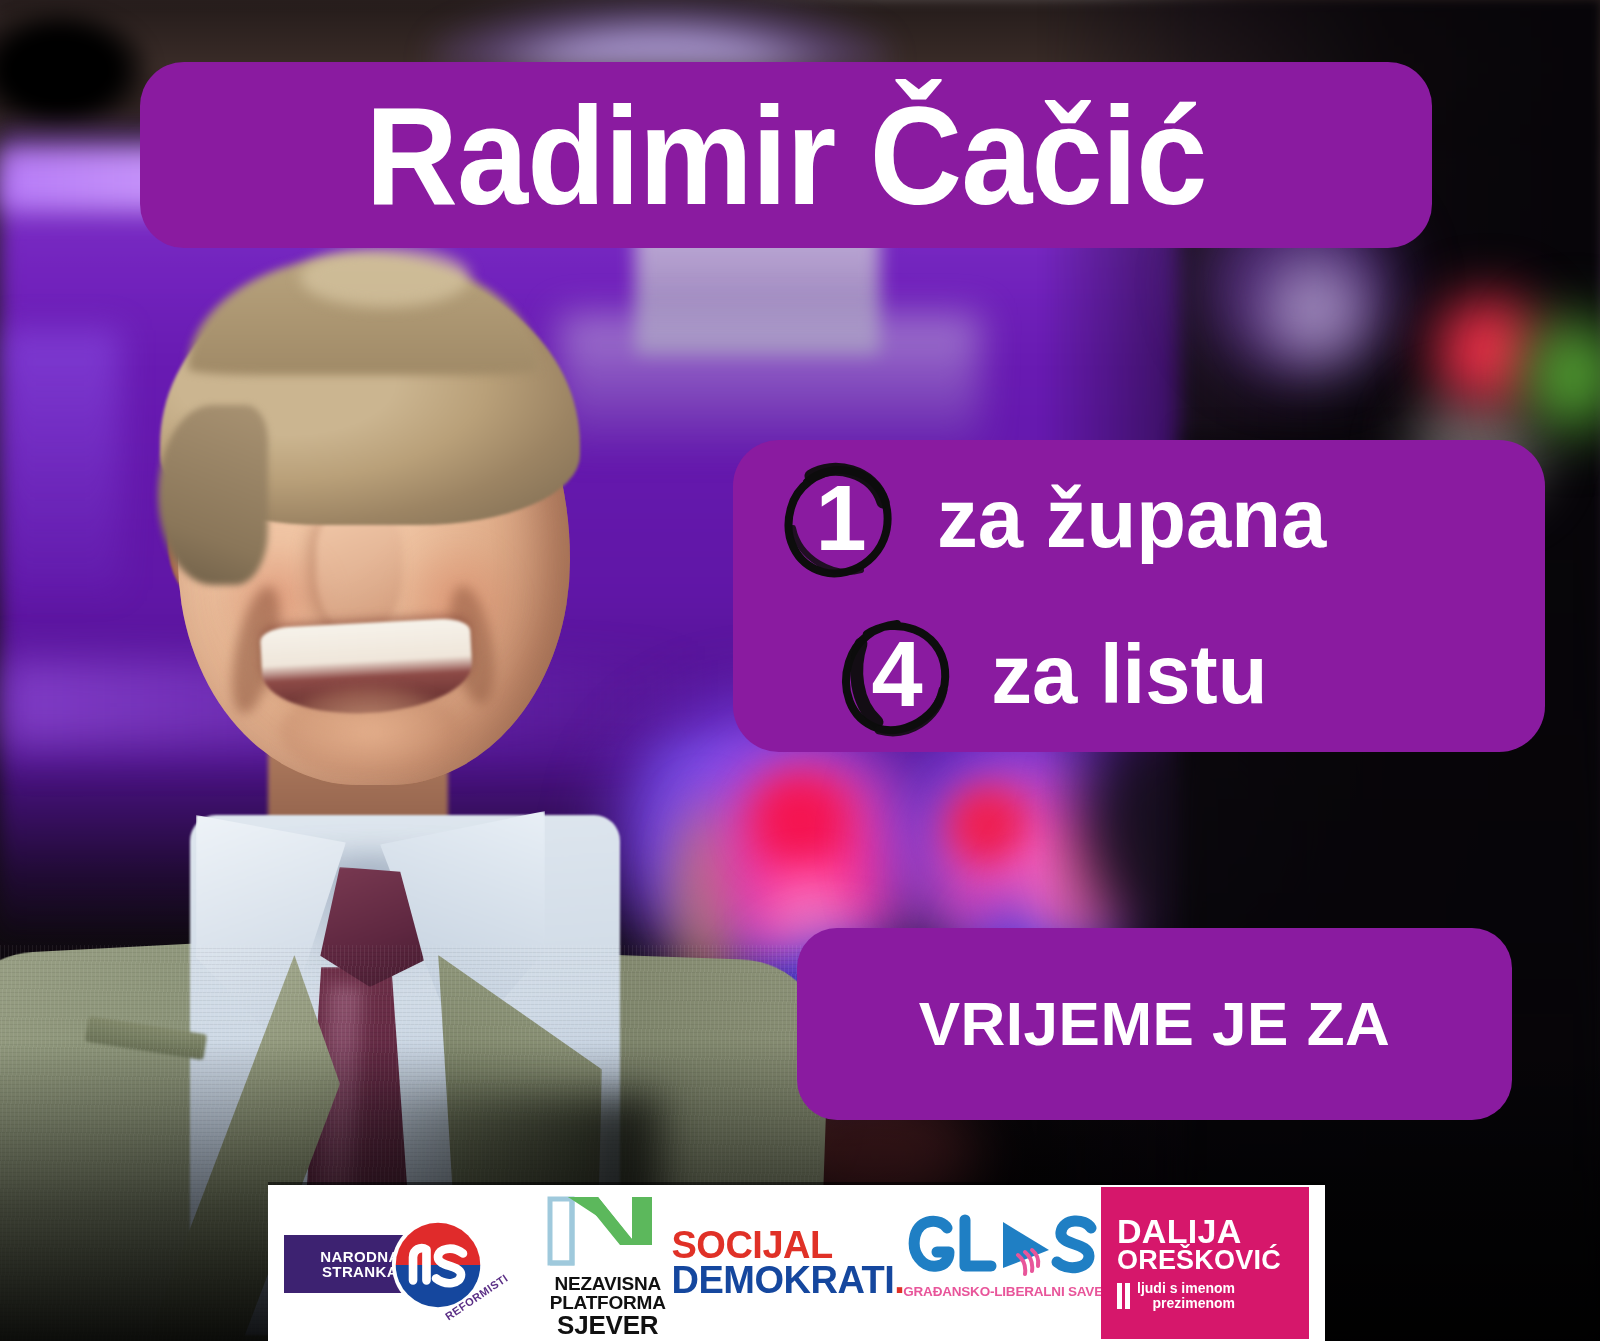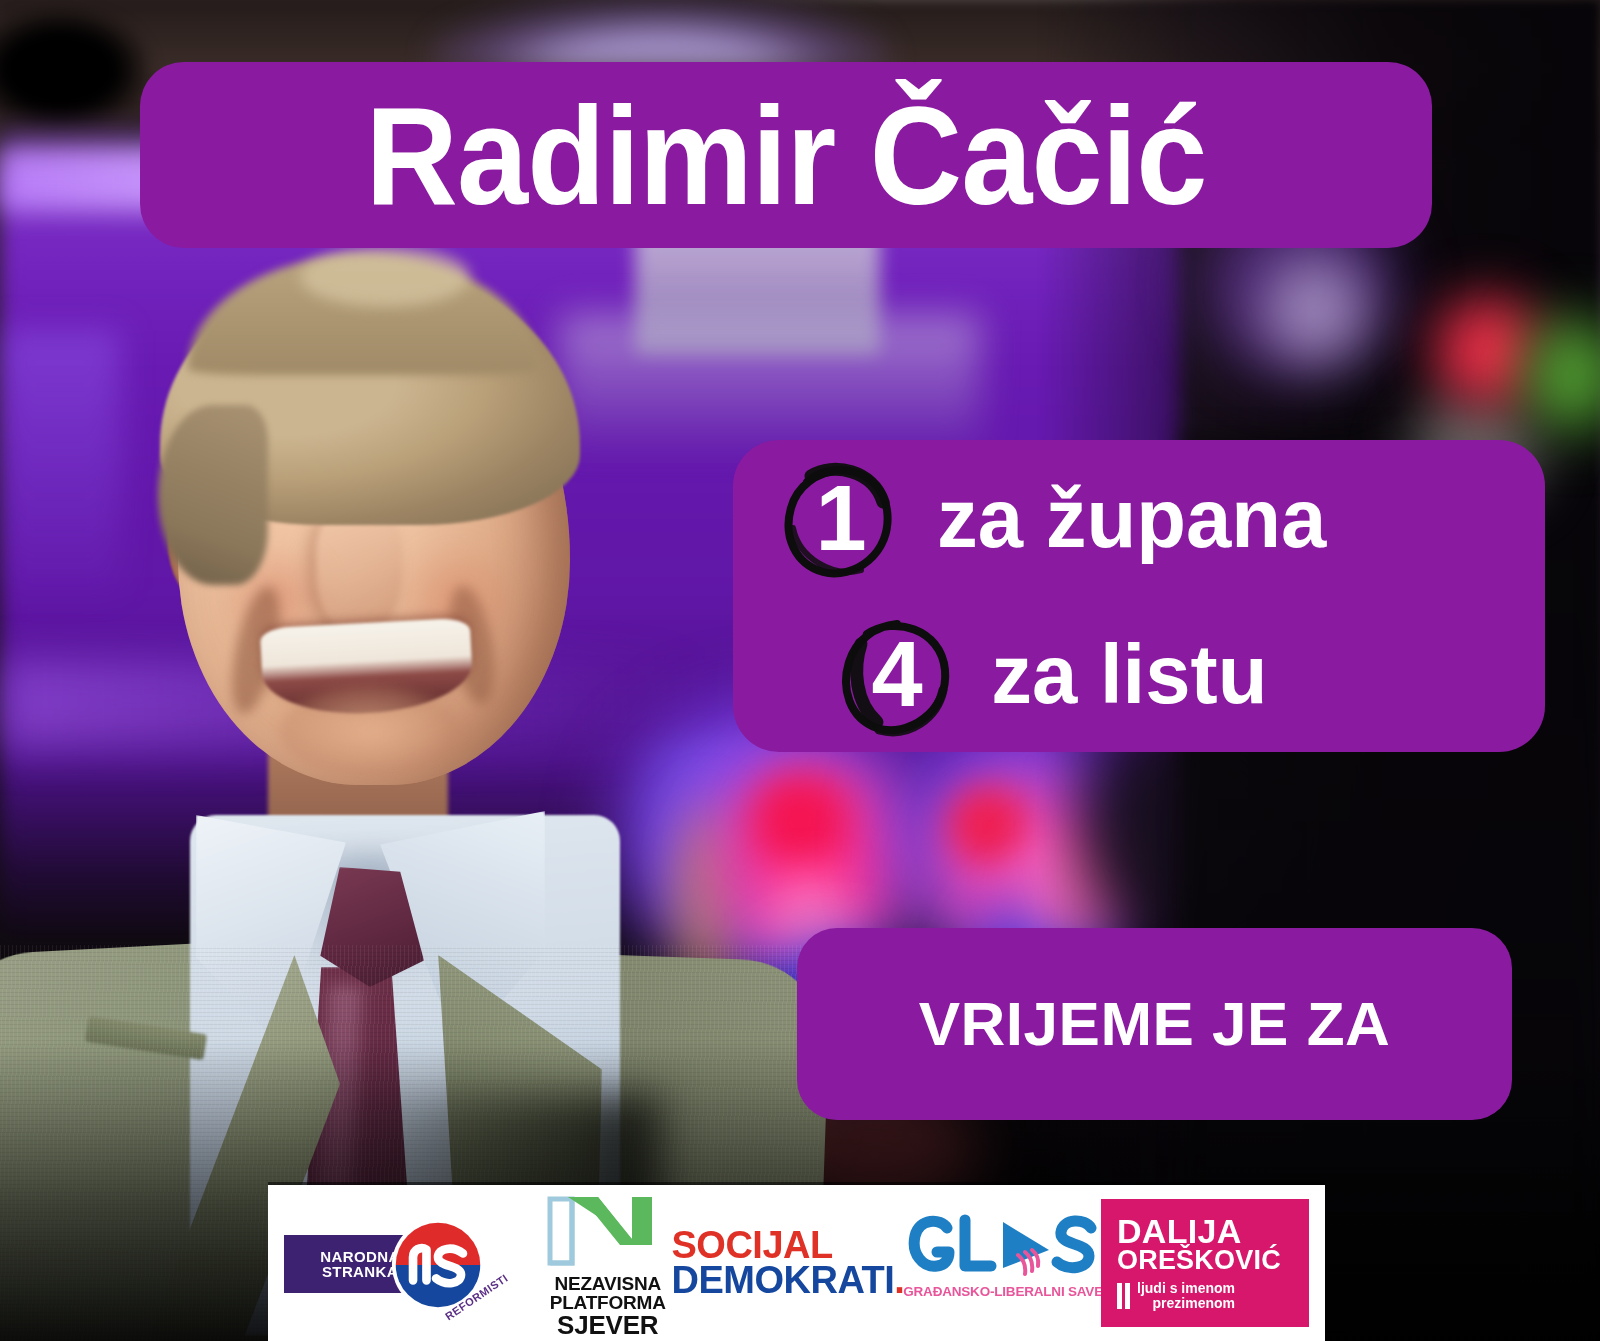--- a/index.html
+++ b/index.html
@@ -270,21 +270,21 @@
     font-family:"Liberation Sans Narrow","Liberation Sans",sans-serif;}
   .sd-dot{color:#e03127;}
 
   
   .glas-wrap{position:relative;width:196px;height:106px;}
   .glas-top{position:relative;height:70px;}
   .glas-sub{color:#e8559a;font-weight:bold;font-size:13.5px;letter-spacing:-.2px;text-align:center;
     white-space:nowrap;font-family:"Liberation Sans Narrow","Liberation Sans",sans-serif;}
 
   
-  .do-wrap{background:#d6176b;width:208px;height:128px;position:relative;
+  .do-wrap{background:#d6176b;width:208px;height:152px;position:relative;
     display:flex;flex-direction:column;justify-content:center;padding-left:16px;box-sizing:border-box;}
   .do-1{color:#fff;font-weight:bold;font-size:34px;line-height:.95;letter-spacing:.3px;
     font-family:"Liberation Sans Narrow","Liberation Sans",sans-serif;}
   .do-2{color:#fff;font-weight:bold;font-size:27px;line-height:1;letter-spacing:.2px;
     font-family:"Liberation Sans Narrow","Liberation Sans",sans-serif;}
   .do-tag{display:flex;align-items:center;margin-top:7px;}
   .do-ii{display:flex;gap:3px;margin-right:7px;}
   .do-ii i{display:block;width:5px;height:26px;background:#fff;}
   .do-tag-txt div{color:#fff;font-size:14px;line-height:1.05;font-weight:bold;
     font-family:"Liberation Sans Narrow","Liberation Sans",sans-serif;text-align:right;}

